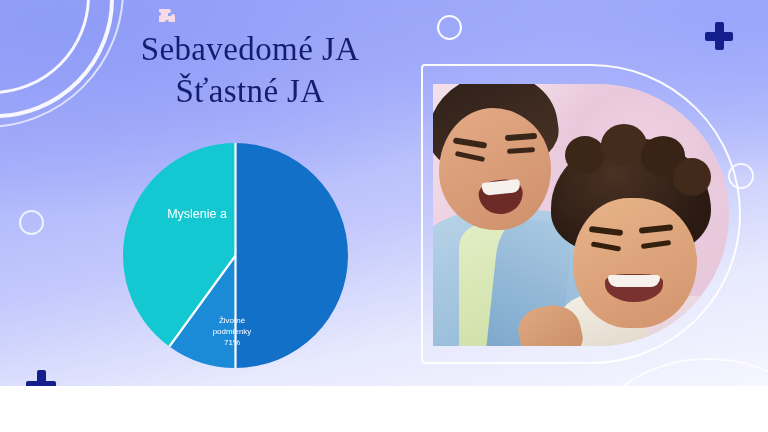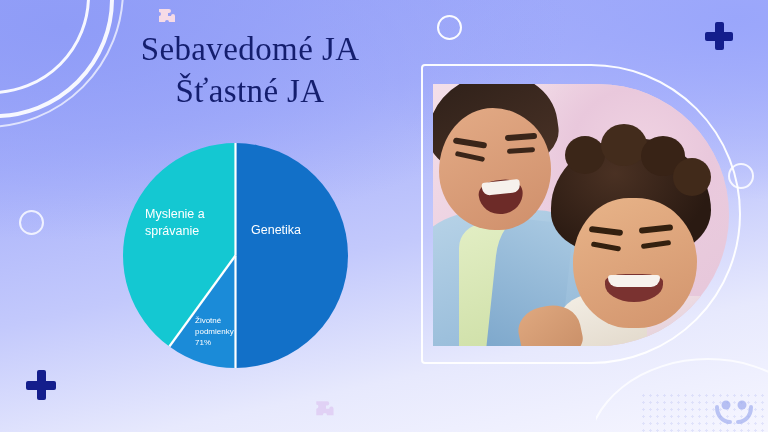--- a/index.html
+++ b/index.html
@@ -2,21 +2,21 @@
 <html><head>
 <meta charset="utf-8">
 <style>
   html,body{margin:0;padding:0;}
   body{
     width:768px;height:432px;overflow:hidden;
     font-family:"Liberation Sans",sans-serif;
     background:#ffffff;
   }
   .slide{
-    position:relative;width:768px;height:432px;overflow:hidden;
+    position:relative;width:768px;height:386px;overflow:hidden;
     background:
       radial-gradient(120% 90% at 8% 6%, #8f9cf7 0%, rgba(143,156,247,0) 55%),
       radial-gradient(110% 85% at 96% 4%, #9aa6fb 0%, rgba(154,166,251,0) 50%),
       linear-gradient(168deg,#9aa5f9 0%, #a9b2fb 28%, #c3c9fc 55%, #e7e9fd 78%, #f6f6ff 100%);
   }
 
   
   .deco{position:absolute;pointer-events:none;}
 
   .arc-wrap{left:-118px;top:-112px;width:270px;height:250px;overflow:hidden;}
@@ -65,21 +65,21 @@
     font-family:"Liberation Serif","DejaVu Serif",serif;
     color:#141e6e;
     font-size:33px;line-height:1.28;letter-spacing:.4px;
   }
   .title .l2{display:block;}
 
   
   .chart{position:absolute;left:123px;top:143px;width:225px;height:225px;}
   .chart svg{display:block;overflow:visible;}
   .pie-label{
-    position:absolute;color:#ffffff;
+    position:absolute;color:#ffffff;text-align:center;
     font-family:"Liberation Sans",sans-serif;font-weight:400;
   }
   .pie-label.big{font-size:12.5px;line-height:1.38;}
   .pie-label.small{font-size:8px;line-height:1.35;}
   .lbl-mysl{left:22px;top:63px;width:104px;}
   .lbl-gen{left:128px;top:79px;width:88px;}
   .lbl-zivot{left:72px;top:173px;width:74px;}
 
   
   .card{position:absolute;left:421px;top:64px;width:320px;height:300px;}
@@ -195,25 +195,23 @@
 
       <g stroke="#ffffff" stroke-width="2.2">
         <line x1="112.5" y1="112.5" x2="112.5" y2="0"></line>
         <line x1="112.5" y1="112.5" x2="112.5" y2="225"></line>
         <line x1="112.5" y1="112.5" x2="46.38" y2="203.52"></line>
       </g>
     </svg>
 
     <div class="pie-label big lbl-mysl">
       <div>Myslenie a</div>
-      <div>správanie</div>
     </div>
 
     <div class="pie-label big lbl-gen">
-      <div>Genetika</div>
     </div>
 
     <div class="pie-label small lbl-zivot">
       <div>Životné</div>
       <div>podmienky</div>
       <div>71%</div>
     </div>
   </div>
 
   <div class="card">

